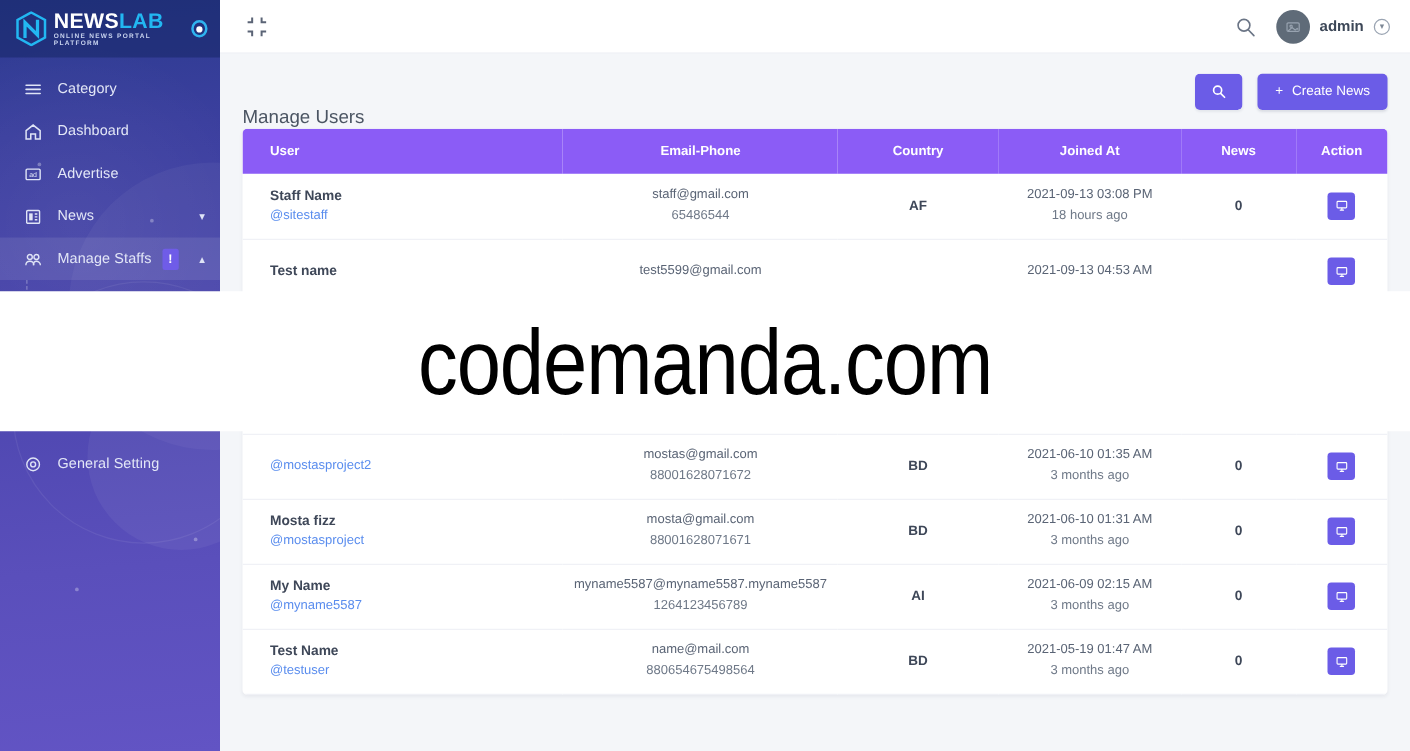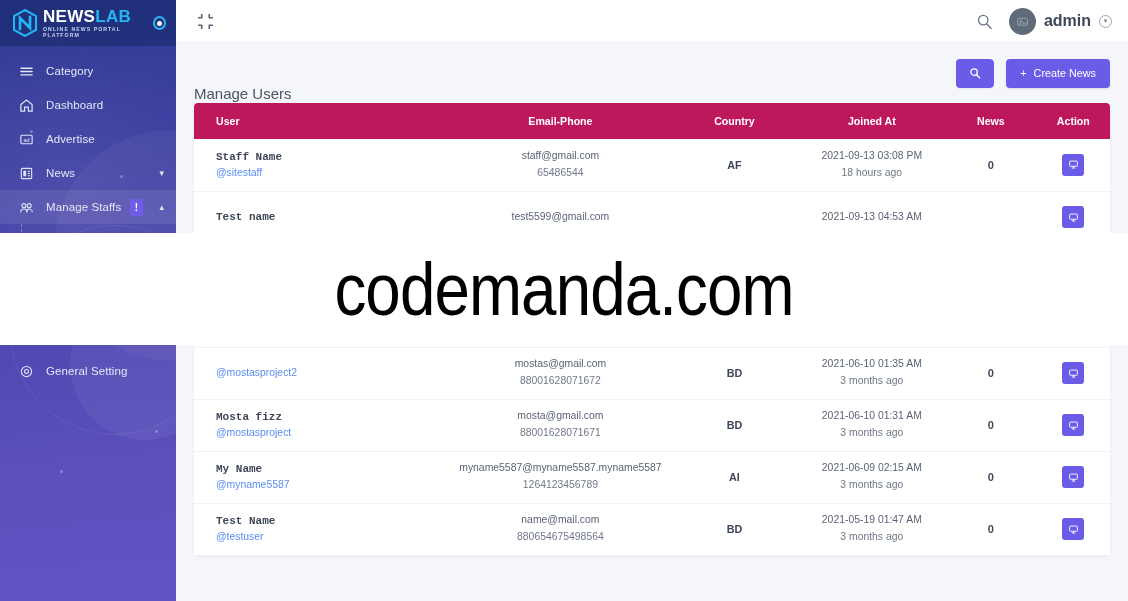--- a/index.html
+++ b/index.html
@@ -78,21 +78,21 @@
     padding: 0 16px 0 18px; border-bottom: 1px solid #eceef3;
   }
   .collapse-btn { width: 22px; height: 22px; display: flex; align-items: center;
     justify-content: center; cursor: pointer; color: #5b6476; }
   .topbar-right { margin-left: auto; display: flex; align-items: center; gap: 14px; }
   .top-search { width: 20px; height: 20px; display: flex; align-items: center;
     justify-content: center; cursor: pointer; color: #6b7586; }
   .user-box { display: flex; align-items: center; gap: 8px; cursor: pointer; }
   .avatar { width: 27px; height: 27px; border-radius: 50%; background: #5f6b78;
     display: flex; align-items: center; justify-content: center; color: #98a3b0; }
-  .user-name { font-size: 16px; font-weight: 700; color: #3c4757; }
+  .user-name { font-size: 12px; font-weight: 700; color: #3c4757; }
   .user-caret { width: 13px; height: 13px; border-radius: 50%; border: 1px solid #9aa4b2;
     display: flex; align-items: center; justify-content: center; color: #7d8795; font-size: 7px; }
 
   
   .content { position: absolute; left: 176px; top: 43px; width: 952px; height: 558px;
     background: #f4f6f9; padding: 0 18px; }
   .page-head { height: 60px; display: flex; align-items: center; }
   .page-title { font-size: 15px; color: #4b5563; font-weight: 400; margin-top: 41px; }
   .head-tools { margin-left: auto; display: flex; align-items: center; gap: 12px; }
   .search-group { display: flex; height: 29px; border-radius: 4px; overflow: hidden;
@@ -104,27 +104,27 @@
   .search-btn { width: 38px; background: #6b5ce7; border: none; border-radius: 0 4px 4px 0;
     display: flex; align-items: center; justify-content: center; cursor: pointer; color: #fff; }
   .create-btn { height: 29px; background: #6b5ce7; color: #fff; border: none;
     border-radius: 4px; padding: 0 14px; font-size: 10.8px; font-weight: 500;
     display: flex; align-items: center; gap: 7px; cursor: pointer;
     font-family: "Liberation Sans", sans-serif; box-shadow: 0 1px 2px rgba(30,40,70,0.12); }
 
   .card { background: #ffffff; border-radius: 4px; box-shadow: 0 1px 3px rgba(30,40,70,0.06);
     overflow: hidden; }
   table { width: 100%; border-collapse: collapse; table-layout: fixed; }
-  thead tr { background: #be185d; height: 36px; }
+  thead tr { background: #8b5cf6; height: 36px; }
   thead th { color: #ffffff; font-size: 10.6px; font-weight: 700; text-align: center; }
   thead th.left { text-align: left; padding-left: 22px; }
   tbody tr { height: 52px; border-bottom: 1px solid #f0f1f6; }
   tbody td { text-align: center; font-size: 10.4px; color: #5a6475; vertical-align: middle; }
   tbody td.user-cell { text-align: left; padding-left: 22px; }
-  .u-name { font-size: 11px; font-weight: 700; color: #3e4758; line-height: 1.5; font-family: Liberation Mono, monospace; }
+  .u-name { font-size: 11px; font-weight: 700; color: #3e4758; line-height: 1.5; }
   .u-handle { font-size: 10.4px; color: #5a8dee; line-height: 1.5; }
   .cell-line { line-height: 1.6; }
   .cell-muted { color: #6f7988; }
   .country { font-size: 10.8px; font-weight: 700; color: #3e4758; }
   .news-count { font-size: 11px; font-weight: 700; color: #3e4758; }
   .act-btn { width: 22px; height: 22px; border-radius: 3px; background: #6b5ce7;
     border: none; display: inline-flex; align-items: center; justify-content: center;
     cursor: pointer; color: #fff; }
 
   

